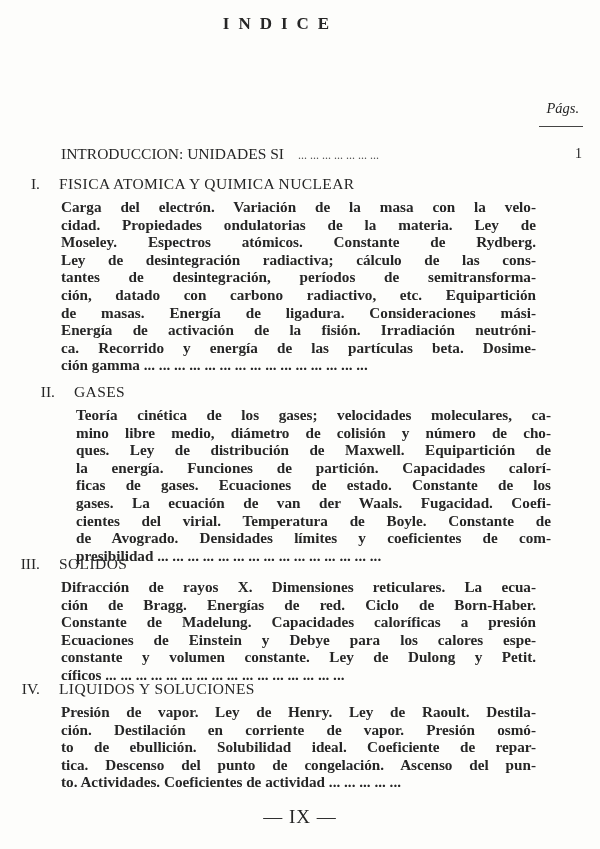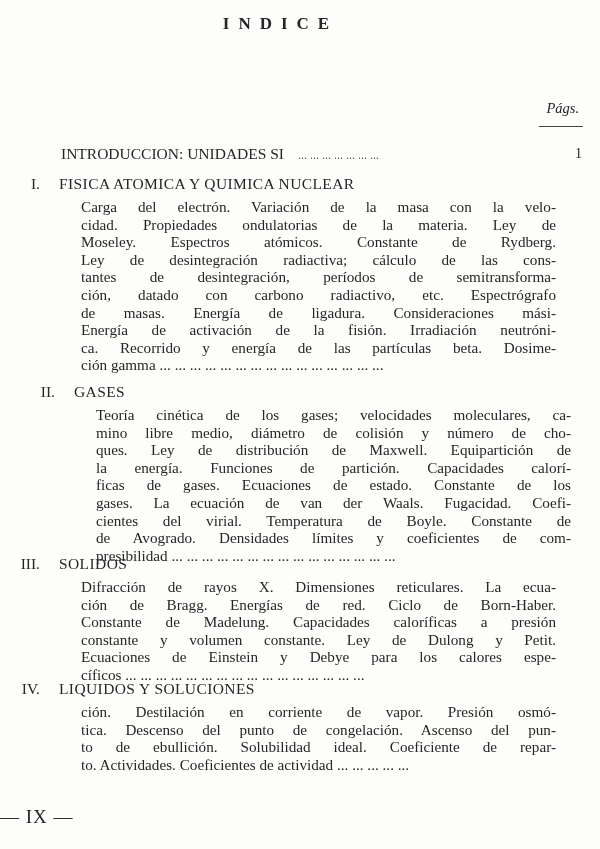--- a/index.html
+++ b/index.html
@@ -86,44 +86,45 @@
       right: 560px;
       text-align: right;
     }
     .chapter-title {
       position: absolute;
       left: 59px;
       letter-spacing: 0.4px;
     }
     .chapter-body {
       position: relative;
-      margin-left: 81px;
+      margin-left: 61px;
       width: 475px;
       font-size: 15.2px;
       line-height: 17.6px;
       text-align: justify;
       margin-top: 4px;
+      font-weight: bold;
     }
     .chapter-body .line {
       display: block;
       text-align: justify;
       text-align-last: justify;
       white-space: nowrap;
       overflow: hidden;
       height: 17.6px;
     }
     .chapter-body .line.last {
       text-align-last: left;
     }
     .footer-folio {
       position: absolute;
       top: 806px;
       left: 0;
       width: 600px;
-      text-align: left;
+      text-align: center;
       font-size: 19px;
       letter-spacing: 1px;
     }
   </style>
 </head>
 <body>
 
 <div class="page-title">INDICE</div>
 
 <div class="pags-label">Págs.</div>
@@ -141,21 +142,21 @@
   <div class="chapter-heading">
     <span class="chapter-num">I.</span>
     <span class="chapter-title">FISICA ATOMICA Y QUIMICA NUCLEAR</span>
   </div>
   <div class="chapter-body">
     <span class="line">Carga del electrón. Variación de la masa con la velo-</span>
     <span class="line">cidad. Propiedades ondulatorias de la materia. Ley de</span>
     <span class="line">Moseley. Espectros atómicos. Constante de Rydberg.</span>
     <span class="line">Ley de desintegración radiactiva; cálculo de las cons-</span>
     <span class="line">tantes de desintegración, períodos de semitransforma-</span>
-    <span class="line">ción, datado con carbono radiactivo, etc. Espectrógrafo</span>
+    <span class="line">ción, datado con carbono radiactivo, etc. Equipartición</span>
     <span class="line">de masas. Energía de ligadura. Consideraciones mási-</span>
     <span class="line">Energía de activación de la fisión. Irradiación neutróni-</span>
     <span class="line">ca. Recorrido y energía de las partículas beta. Dosime-</span>
     <span class="line last">ción gamma ... ... ... ... ... ... ... ... ... ... ... ... ... ... ...</span>
 
   </div>
 </div>
 
 <div class="chapter" style="top:382px;padding-left:15px;">
   <div class="chapter-heading">
@@ -178,34 +179,35 @@
 
 <div class="chapter" style="top:554px;">
   <div class="chapter-heading">
     <span class="chapter-num">III.</span>
     <span class="chapter-title">SOLIDOS</span>
   </div>
   <div class="chapter-body">
     <span class="line">Difracción de rayos X. Dimensiones reticulares. La ecua-</span>
     <span class="line">ción de Bragg. Energías de red. Ciclo de Born-Haber.</span>
     <span class="line">Constante de Madelung. Capacidades caloríficas a presión</span>
+    <span class="line">Ecuaciones de Einstein y Debye para los calores espe-</span>
     <span class="line">constante y volumen constante. Ley de Dulong y Petit.</span>
-    <span class="line">Ecuaciones de Einstein y Debye para los calores espe-</span>
     <span class="line last">cíficos ... ... ... ... ... ... ... ... ... ... ... ... ... ... ... ...</span>
 
   </div>
 </div>
 
 <div class="chapter" style="top:679px;">
   <div class="chapter-heading">
     <span class="chapter-num">IV.</span>
     <span class="chapter-title">LIQUIDOS Y SOLUCIONES</span>
   </div>
   <div class="chapter-body">
+    <span class="line">Presión de vapor. Ley de Henry. Ley de Raoult. Destila-</span>
     <span class="line">ción. Destilación en corriente de vapor. Presión osmó-</span>
+    <span class="line">to de ebullición. Solubilidad ideal. Coeficiente de repar-</span>
     <span class="line">tica. Descenso del punto de congelación. Ascenso del pun-</span>
-    <span class="line">to de ebullición. Solubilidad ideal. Coeficiente de repar-</span>
     <span class="line last">to. Actividades. Coeficientes de actividad ... ... ... ... ...</span>
 
   </div>
 </div>
 
 <div class="footer-folio">— IX —</div>
 
 </body></html>

